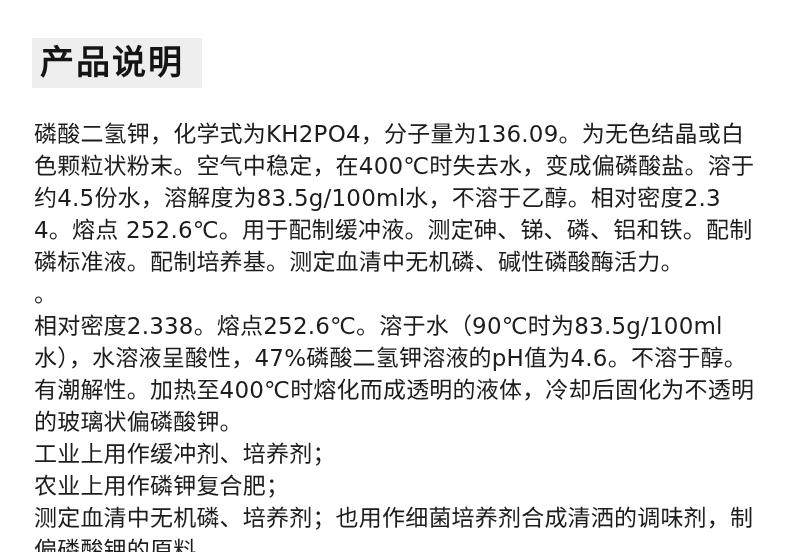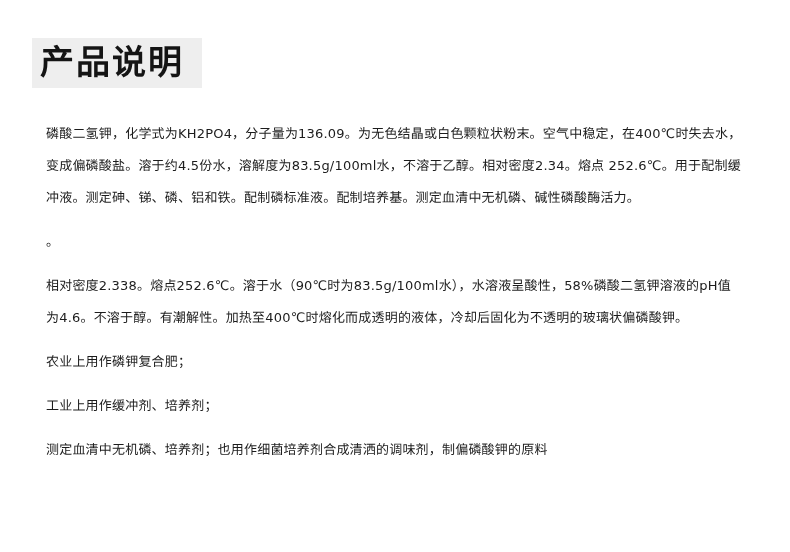--- a/index.html
+++ b/index.html
@@ -47,44 +47,44 @@
     padding: 0 10px 0 8px;
     color: #141414;
     font-family: "DejaVu Sans", "Liberation Sans", sans-serif;
   }
   .body-text {
     margin-top: 12px;
     padding-left: 6px;
     padding-right: 6px;
   }
   .para {
-    font-size: 13px;
+    font-size: 23px;
     line-height: 32px;
     letter-spacing: 0.2px;
     color: #1c1c1c;
-    margin: 12px;
+    margin: 0;
     text-align: left;
     word-break: break-all;
   }
   .para + .para {
     margin-top: 0;
   }
 </style>
 </head>
 <body>
 
 <div class="page">
 
   <div class="title-wrap">
     <span class="title-bar"></span>
     <span class="title-text">产品说明</span>
   </div>
 
   <div class="body-text">
     <p class="para">磷酸二氢钾，化学式为KH2PO4，分子量为136.09。为无色结晶或白色颗粒状粉末。空气中稳定，在400℃时失去水，变成偏磷酸盐。溶于约4.5份水，溶解度为83.5g/100ml水，不溶于乙醇。相对密度2.34。熔点 252.6℃。用于配制缓冲液。测定砷、锑、磷、铝和铁。配制磷标准液。配制培养基。测定血清中无机磷、碱性磷酸酶活力。</p>
     <p class="para">。</p>
-    <p class="para">相对密度2.338。熔点252.6℃。溶于水（90℃时为83.5g/100ml水），水溶液呈酸性，58%磷酸二氢钾溶液的pH值为4.6。不溶于醇。有潮解性。加热至400℃时熔化而成透明的液体，冷却后固化为不透明的玻璃状偏磷酸钾。</p>
+    <p class="para">相对密度2.338。熔点252.6℃。溶于水（90℃时为83.5g/100ml水），水溶液呈酸性，47%磷酸二氢钾溶液的pH值为4.6。不溶于醇。有潮解性。加热至400℃时熔化而成透明的液体，冷却后固化为不透明的玻璃状偏磷酸钾。</p>
+    <p class="para">工业上用作缓冲剂、培养剂；</p>
     <p class="para">农业上用作磷钾复合肥；</p>
-    <p class="para">工业上用作缓冲剂、培养剂；</p>
     <p class="para">测定血清中无机磷、培养剂；也用作细菌培养剂合成清洒的调味剂，制偏磷酸钾的原料</p>
   </div>
 
 </div>
 
 </body></html>

